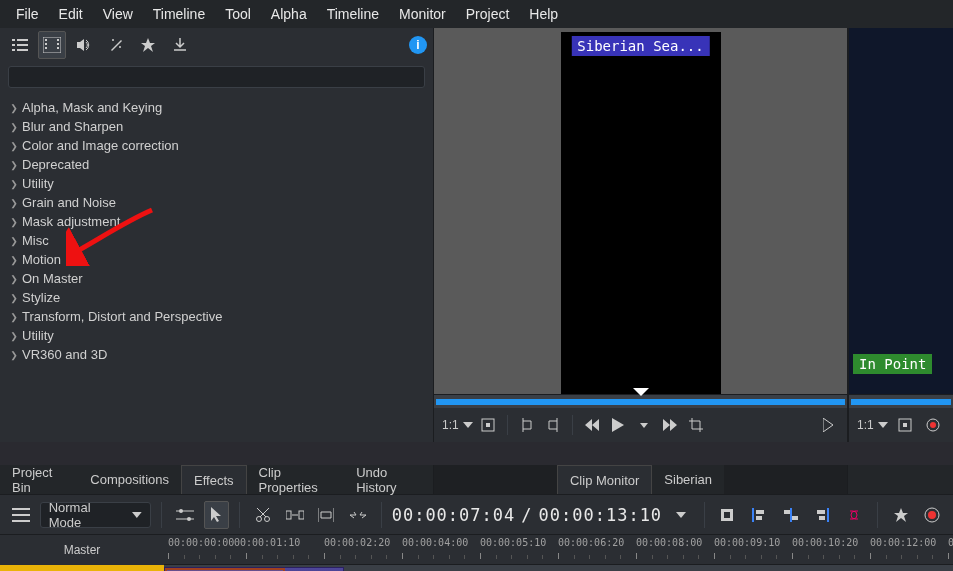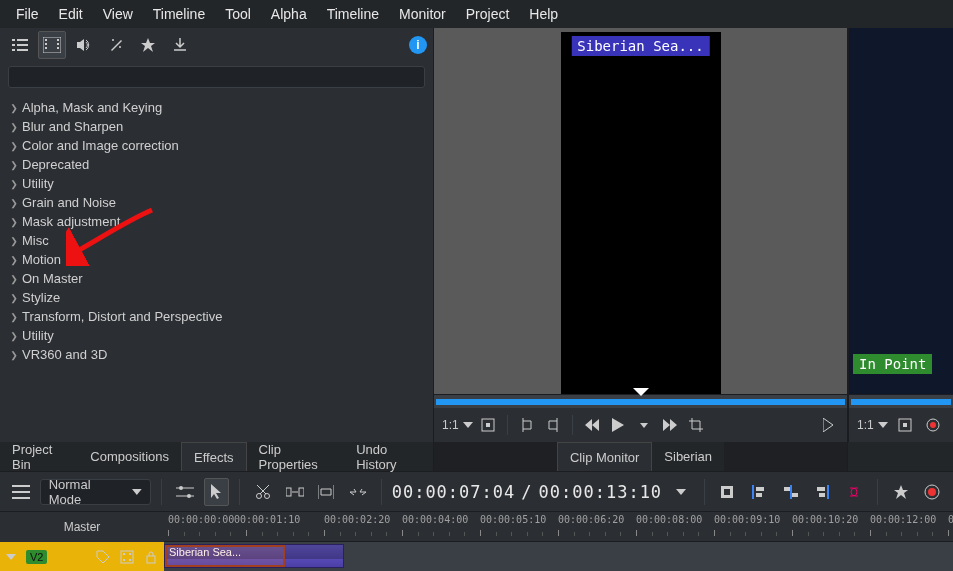--- a/index.html
+++ b/index.html
@@ -49,21 +49,21 @@
 
 
 .right-panel { flex: 1; background: #0f172a; display: flex; flex-direction: column; border-left: 1px solid #1b1d20; }
 .rp-mon { flex: 1; position: relative; }
 .in-point { position: absolute; bottom: 20px; left: 4px; background: #2e8b2e; color: #fff; font-family: monospace; padding: 2px 6px; font-size: 14px; }
 .rp-ruler { height: 14px; background: #3a3f46; border-top: 1px solid #1b1d20; position: relative; }
 .rp-ruler-bar { position: absolute; left: 2px; right: 2px; top: 4px; height: 6px; background: #2196f3; }
 .rp-ctrl { height: 34px; background: #2b2e33; display: flex; align-items: center; padding: 0 8px; font-size: 12px; gap: 6px; }
 
 
-.tabs-row { height: 30px; background: #232629; display: flex; align-items: stretch; border-bottom: 1px solid #1b1d20; font-size: 13px; }
+.tabs-row { height: 30px; background: #232629; display: flex; align-items: stretch; border-bottom: 1px solid #1b1d20; font-size: 13px; margin-top: 23px; }
 .tab-group { display: flex; }
 .tab { padding: 0 12px; display: flex; align-items: center; color: #ccc; cursor: default; }
 .tab.active { background: #2b2e33; border-top: 1px solid #444; border-left: 1px solid #444; border-right: 1px solid #444; }
 .tab-spacer { flex: 1; background: #1e2023; }
 .tab-group.left { width: 434px; border-right: 1px solid #1b1d20; }
 .tab-group.mid { width: 414px; border-right: 1px solid #1b1d20; }
 .tab-group.right { flex: 1; }
 
 
 .tl-toolbar { height: 40px; background: #2b2e33; display: flex; align-items: center; padding: 0 8px; gap: 6px; border-bottom: 1px solid #1b1d20; }

